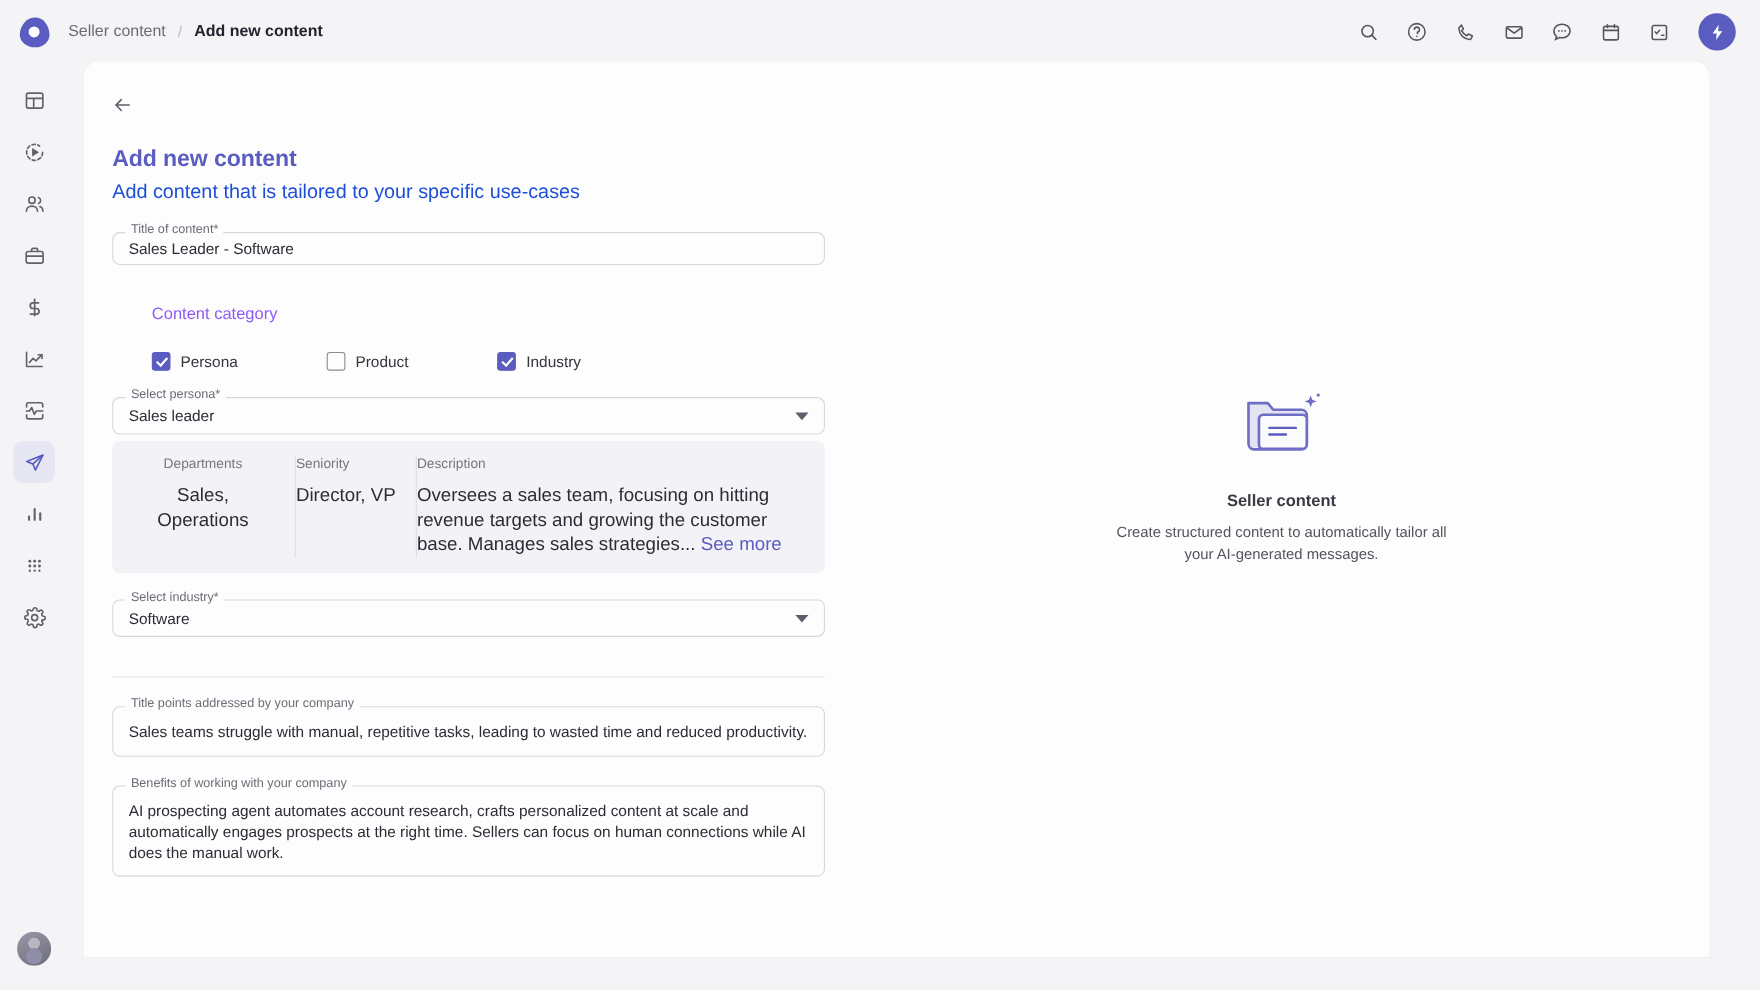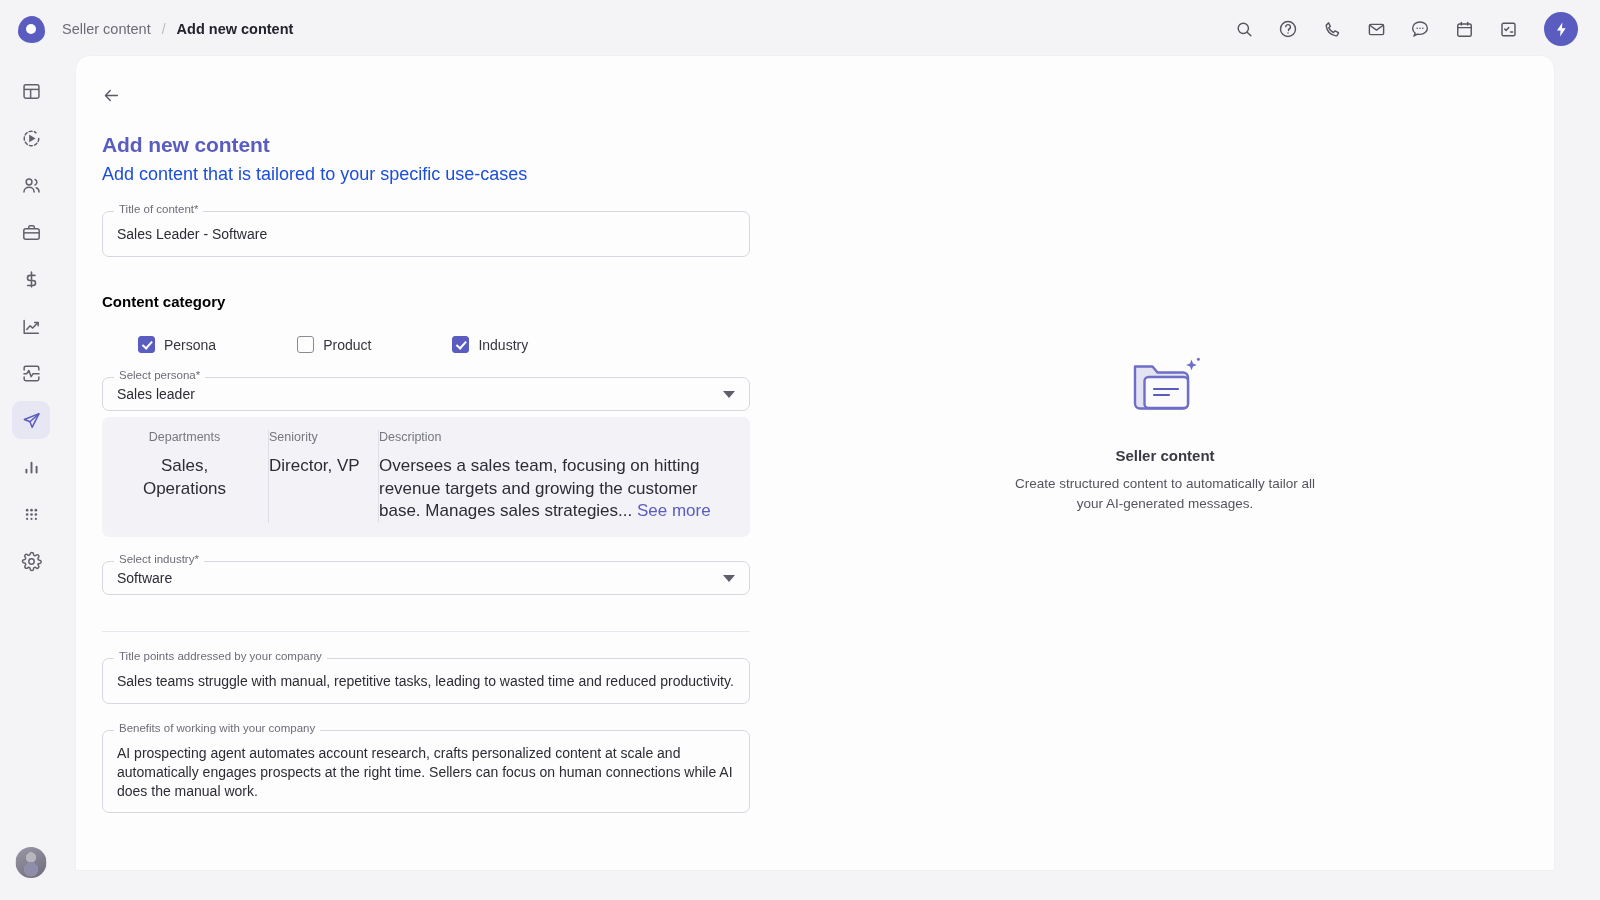--- a/index.html
+++ b/index.html
@@ -102,23 +102,23 @@
     background: #fdfdfd;
     padding: 13px 14px 12px 14px;
   }
   .fset > legend {
     position: absolute; top: -8px; left: 11px;
     background: #fdfdfd; padding: 0 5px;
     font-size: 11.5px; color: #6d6d78; line-height: 1;
   }
   .fset .fval { font-size: 14px; color: #2c2c36; line-height: 1.32; }
 
-  #title-field { margin-top: 26px; height: 46px; display: flex; align-items: center; }
-
-  .sect-head { font-size: 15px; font-weight: bold; color: #000000; }
+  #title-field { margin-top: 26px; height: 30px; display: flex; align-items: center; }
+
+  .sect-head { font-size: 15px; font-weight: normal; color: #8b5cf6; margin-left: 36px; }
   #content-category-head { margin-top: 36px; }
 
   #checkbox-row { margin-top: 26px; display: flex; align-items: center; gap: 9px; }
   .cb-item { display: flex; align-items: center; gap: 9px; margin-right: 36px; padding-left: 36px; }
   .cb-item:last-child { margin-right: 0; }
   .cbox {
     width: 17px; height: 17px; border-radius: 3px;
     border: 1.6px solid #8b8b96; background: #fdfdfd;
     display: flex; align-items: center; justify-content: center;
   }

